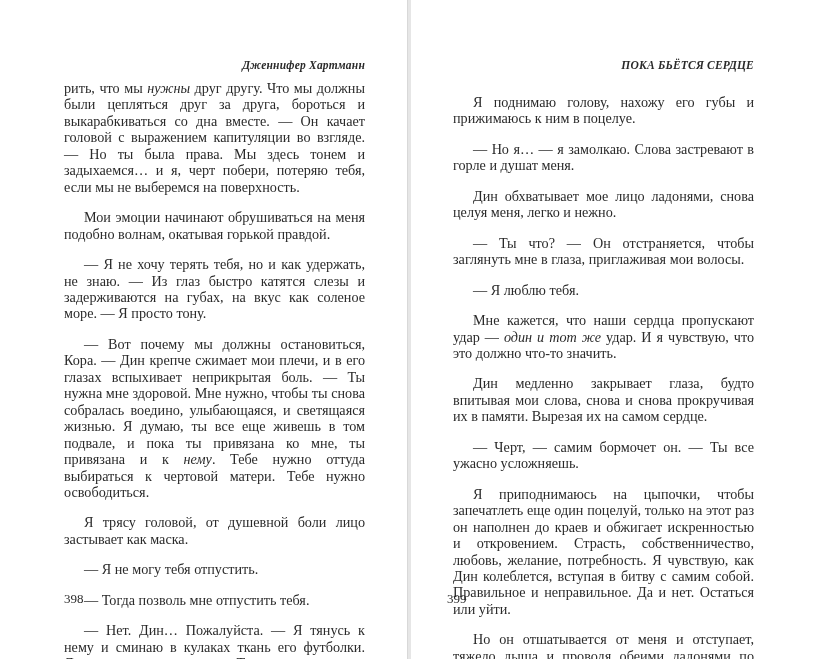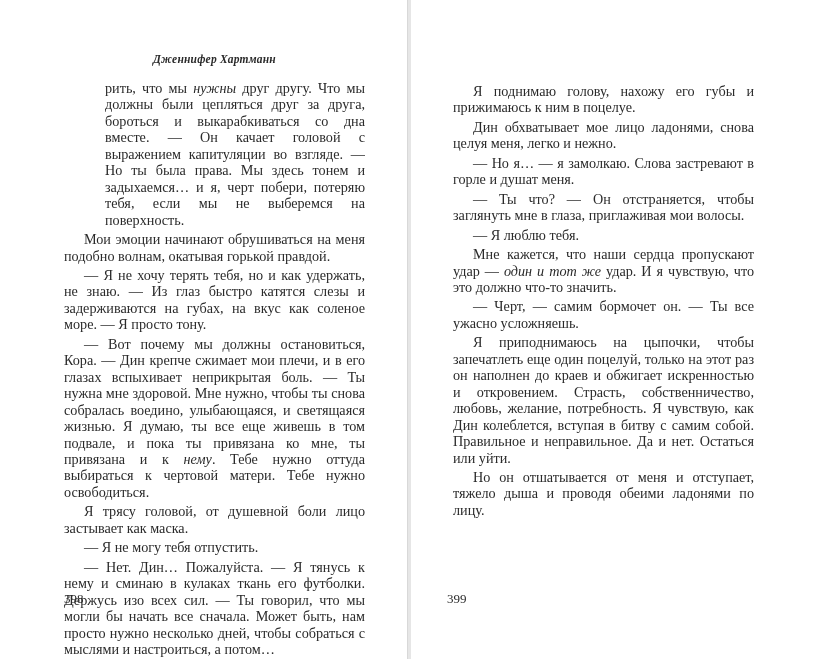--- a/index.html
+++ b/index.html
@@ -3,62 +3,65 @@
 <meta charset="utf-8">
 <style>
   html, body { margin: 0; padding: 0; background: #ffffff; }
   body { width: 819px; height: 659px; position: relative; overflow: hidden;
          font-family: "Liberation Serif", "DejaVu Serif", serif; color: #2a2a2a; }
   .spine { position: absolute; left: 407px; top: 0; width: 3px; height: 659px;
            background: #e6e6e6; border-left: 1px solid #d8d8d8; }
   .page { position: absolute; top: 0; height: 659px; }
   .page.left { left: 0; width: 407px; }
   .page.right { left: 410px; width: 409px; }
-  .running-head { position: absolute; top: 53px; font-style: italic; font-weight: bold;
-                  font-size: 11.5px; text-align: center; letter-spacing: 0.2px; }
+  .running-head { position: absolute; top: 59px; font-style: italic; font-weight: bold;
+                  font-size: 11.5px; text-align: right; letter-spacing: 0.2px; }
   .page.left .running-head { left: 64px; width: 301px; }
   .page.right .running-head { left: 43px; width: 301px; }
   .text { position: absolute; top: 80px; font-size: 14.2px; line-height: 16.45px;
           text-align: justify; hyphens: manual; }
   .page.left .text { left: 64px; width: 301px; }
   .page.right .text { left: 43px; width: 301px; }
   .text p { margin: 0; text-indent: 20px; }
-  .text p.cont { text-indent: 0; margin-left: 41px; }
-  .text p.para { margin-top: 3px; }
+  .text p.cont { text-indent: 0; }
+  .text p.para { margin-top: 14px; }
   .text em { font-style: italic; }
   .folio { position: absolute; top: 591px; font-size: 13px; text-align: left; }
   .page.left .folio { left: 64px; width: 301px; }
   .page.right .folio { left: 37px; width: 301px; }
 </style>
 </head>
 <body>
 
 <div class="spine"></div>
 
 <div class="page left">
   <div class="running-head">Дженнифер Хартманн</div>
   <div class="text">
       <p class="cont">рить, что мы <em>нужны</em> друг другу. Что мы должны были цепляться друг за друга, бороться и выкарабкиваться со дна вместе. — Он качает головой с выражением капитуляции во взгляде. — Но ты была права. Мы здесь тонем и задыхаемся… и я, черт побери, потеряю тебя, если мы не выберемся на поверхность.</p>
       <p class="para">Мои эмоции начинают обрушиваться на меня подобно волнам, окатывая горькой правдой.</p>
       <p class="para">— Я не хочу терять тебя, но и как удержать, не знаю. — Из глаз быстро катятся слезы и задерживаются на губах, на вкус как соленое море. — Я просто тону.</p>
       <p class="para">— Вот почему мы должны остановиться, Кора. — Дин крепче сжимает мои плечи, и в его глазах вспыхивает неприкрытая боль. — Ты нужна мне здоровой. Мне нужно, чтобы ты снова собралась воедино, улыбающаяся, и светящаяся жизнью. Я думаю, ты все еще живешь в том подвале, и пока ты привязана ко мне, ты привязана и к <em>нему</em>. Тебе нужно оттуда выбираться к чертовой матери. Тебе нужно освободиться.</p>
       <p class="para">Я трясу головой, от душевной боли лицо застывает как маска.</p>
       <p class="para">— Я не могу тебя отпустить.</p>
+      <p class="para">— Тогда позволь мне отпустить тебя.</p>
       <p class="para">— Нет. Дин… Пожалуйста. — Я тянусь к нему и сминаю в кулаках ткань его футболки. Держусь изо всех сил. — Ты говорил, что мы могли бы начать все сначала. Может быть, нам просто нужно несколько дней, чтобы собраться с мыслями и настроиться, а потом…</p>
       <p class="para">— Уже слишком поздно. — Он целует меня в лоб и глубоко вдыхает мой аромат. — Слишком поздно начинать все сначала.</p>
     </div>
   <div class="folio">398</div>
 </div>
 
 <div class="page right">
+  <div class="running-head">ПОКА БЬЁТСЯ СЕРДЦЕ</div>
   <div class="text">
       <p class="para">Я поднимаю голову, нахожу его губы и прижимаюсь к ним в поцелуе.</p>
+      <p class="para">— Но я… — я замолкаю. Слова застревают в горле и душат меня.</p>
       <p class="para">Дин обхватывает мое лицо ладонями, снова целуя меня, легко и нежно.</p>
-      <p class="para">— Но я… — я замолкаю. Слова застревают в горле и душат меня.</p>
       <p class="para">— Ты что? — Он отстраняется, чтобы заглянуть мне в глаза, приглаживая мои волосы.</p>
       <p class="para">— Я люблю тебя.</p>
       <p class="para">Мне кажется, что наши сердца пропускают удар — <em>один и тот же</em> удар. И я чувствую, что это должно что-то значить.</p>
+      <p class="para">Дин медленно закрывает глаза, будто впитывая мои слова, снова и снова прокручивая их в памяти. Вырезая их на самом сердце.</p>
       <p class="para">— Черт, — самим бормочет он. — Ты все ужасно усложняешь.</p>
       <p class="para">Я приподнимаюсь на цыпочки, чтобы запечатлеть еще один поцелуй, только на этот раз он наполнен до краев и обжигает искренностью и откровением. Страсть, собственничество, любовь, желание, потребность. Я чувствую, как Дин колеблется, вступая в битву с самим собой. Правильное и неправильное. Да и нет. Остаться или уйти.</p>
       <p class="para">Но он отшатывается от меня и отступает, тяжело дыша и проводя обеими ладонями по лицу.</p>
     </div>
   <div class="folio">399</div>
 </div>
 
 </body></html>

